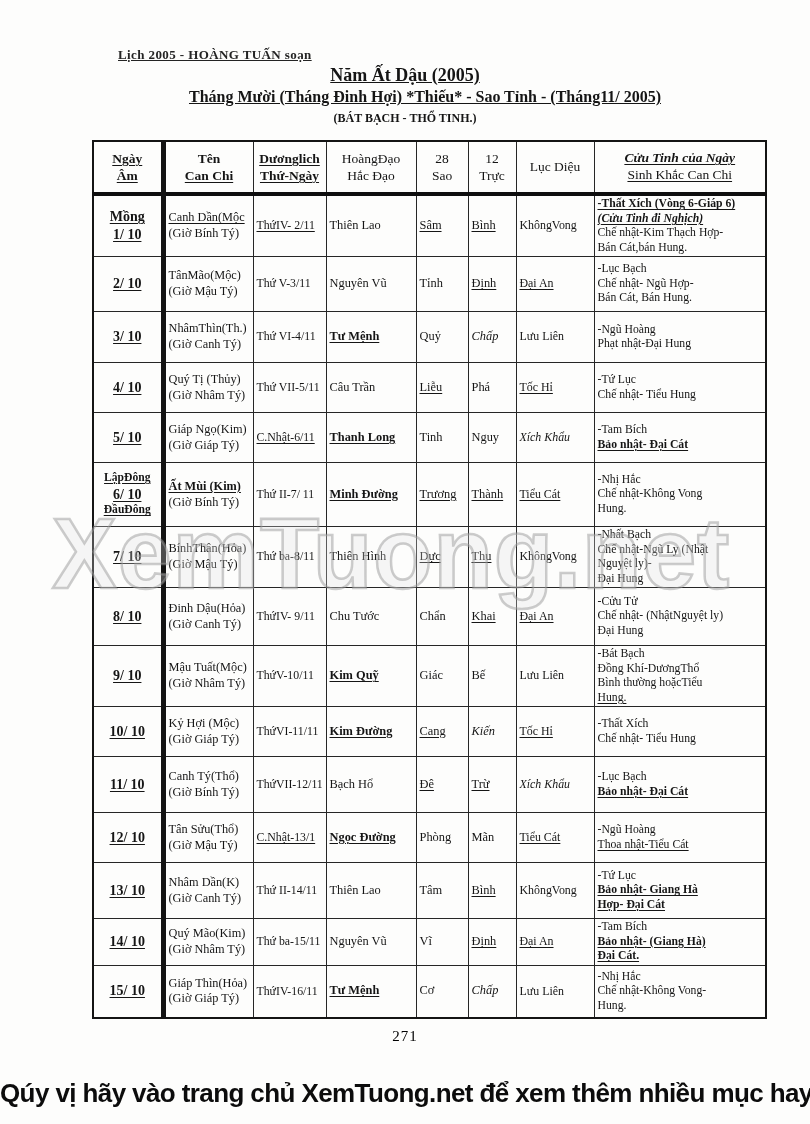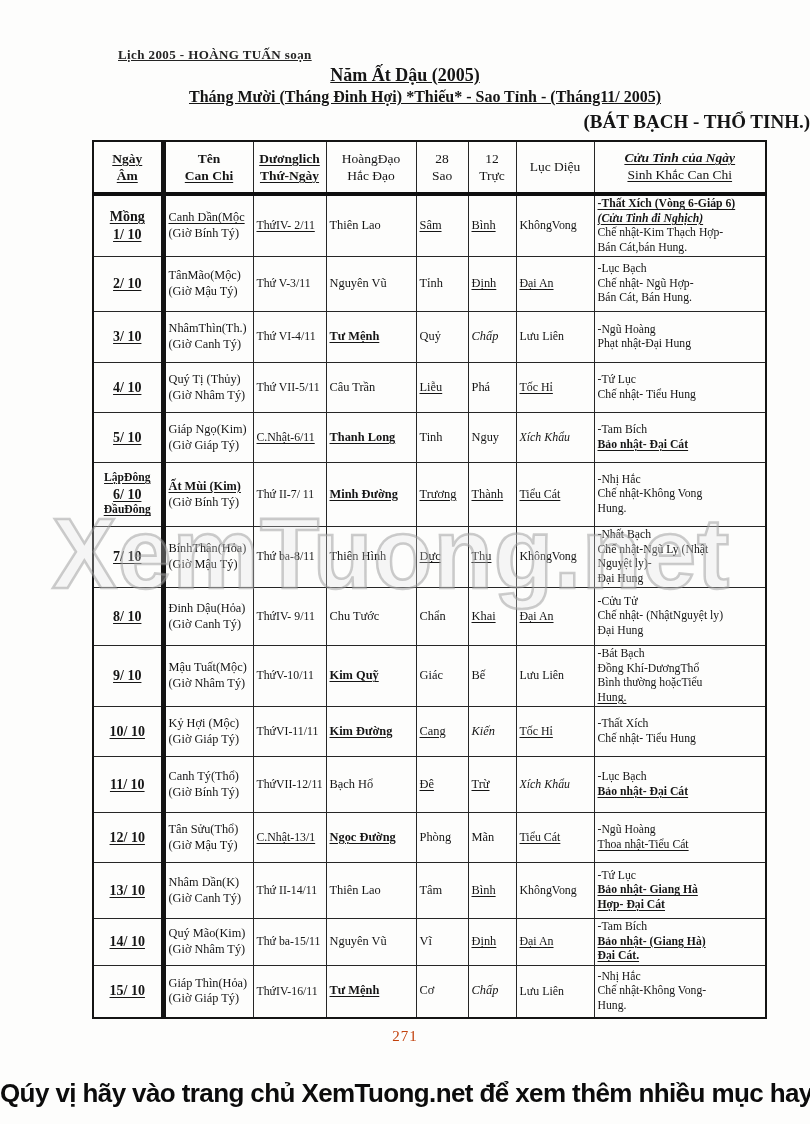--- a/index.html
+++ b/index.html
@@ -11,21 +11,21 @@
   .page{position:absolute;inset:0;}
 
   .book-header{
     position:absolute;left:112px;top:47px;
     font-size:13px;font-weight:bold;text-decoration:underline;
     letter-spacing:.4px;color:#242424;margin-left:6px;
   }
   .title{position:absolute;left:0;right:0;text-align:center;font-weight:bold;}
   .title1{top:65px;font-size:18px;text-decoration:underline;}
   .title2{top:88px;font-size:16px;text-decoration:underline;padding-left:40px;}
-  .title3{top:111px;font-size:19px;text-align:right;}
+  .title3{top:111px;font-size:12px;}
 
   table.cal{
     position:absolute;left:92px;top:140px;width:673px;
     border-collapse:collapse;table-layout:fixed;
     border:2.5px solid #141414;
   }
   .cal th,.cal td{
     border:1.6px solid #262626;padding:1px 3px;overflow:hidden;
     vertical-align:middle;
   }
@@ -52,21 +52,21 @@
     font-family:"Liberation Sans", sans-serif;
     font-size:97px;font-weight:bold;letter-spacing:1px;
     color:rgba(225,225,225,0.28);
     -webkit-text-stroke:2.5px rgba(155,155,155,0.5);
     pointer-events:none;z-index:6;user-select:none;
     transform:scaleY(1.04);
   }
 
   .page-number{
     position:absolute;left:0;right:0;top:1028px;text-align:center;
-    font-size:15px;letter-spacing:1px;color:#c2410c;
+    font-size:15px;letter-spacing:1px;color:#000000;
   }
   .footer-note{
     position:absolute;left:0;right:0;top:1078px;text-align:center;
     font-family:"Liberation Sans", sans-serif;
     font-size:26px;font-weight:600;letter-spacing:-0.6px;
     white-space:nowrap;color:#0c0c0c;
   }
 </style>
 </head>
 <body>

